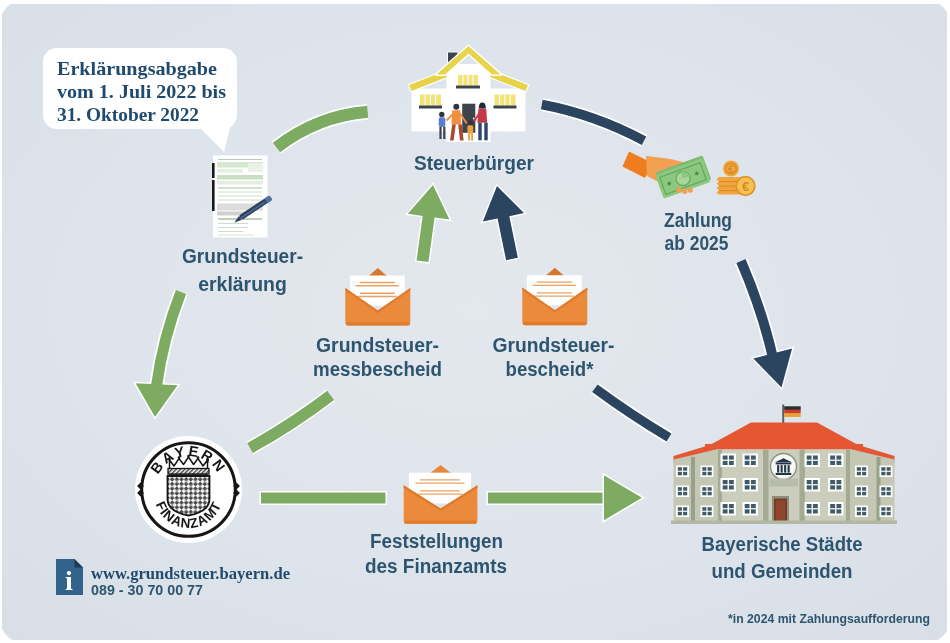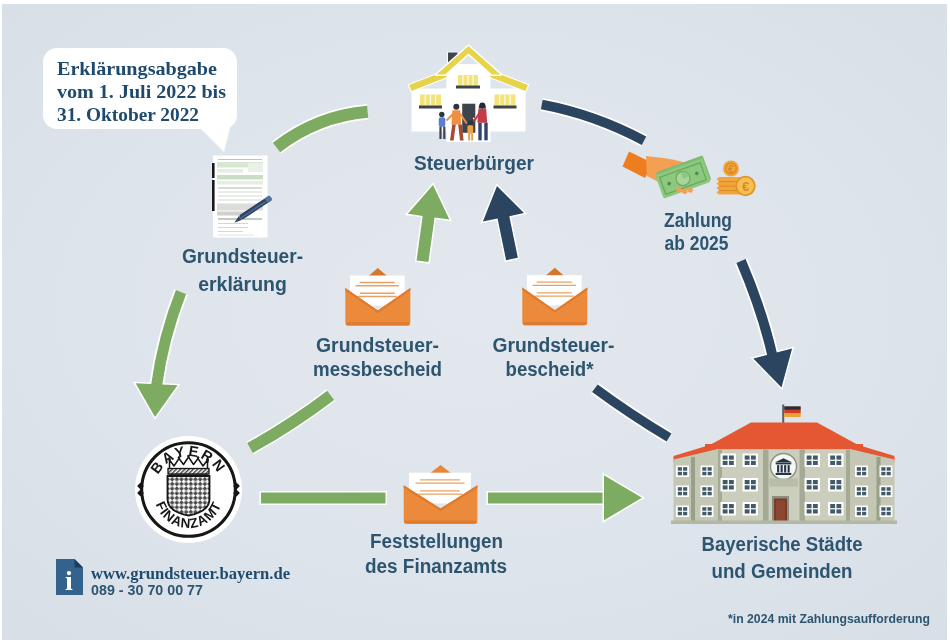--- a/index.html
+++ b/index.html
@@ -1,16 +1,16 @@
 <!DOCTYPE html>
 <html><head>
 <meta charset="utf-8">
 <style>
   html,body{margin:0;padding:0;background:#fff;}
-  #stage{position:relative;width:950px;height:643px;background:#ffffff;overflow:hidden;}
+  #stage{position:relative;width:950px;height:643px;background:#ffffff;overflow:hidden;border-radius:24px;}
   svg{display:block;}
 </style>
 </head>
 <body>
 <div id="stage">
 <svg width="950" height="643" viewBox="0 0 950 643" xmlns="http://www.w3.org/2000/svg">
 
   <rect x="0" y="0" width="950" height="643" fill="#ffffff"></rect>
   <defs>
         <radialGradient id="bgg" cx="50%" cy="48%" r="75%">

